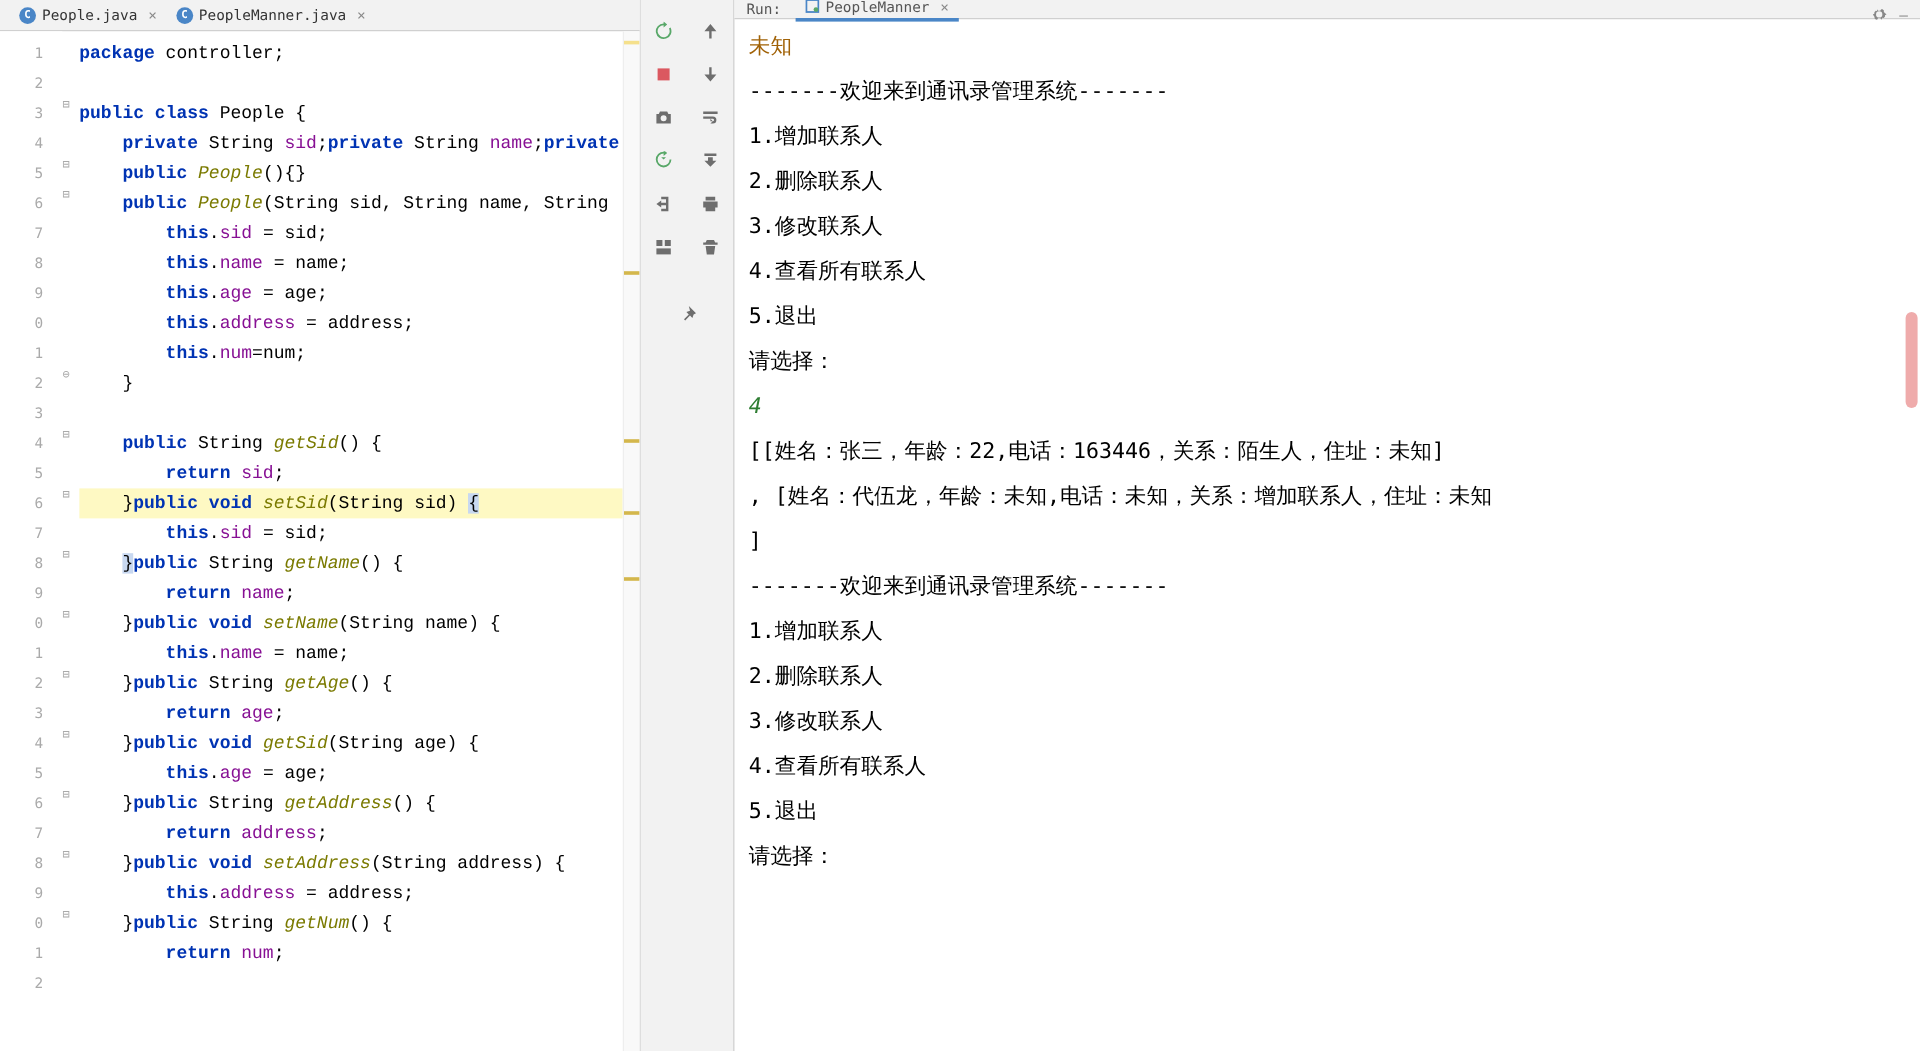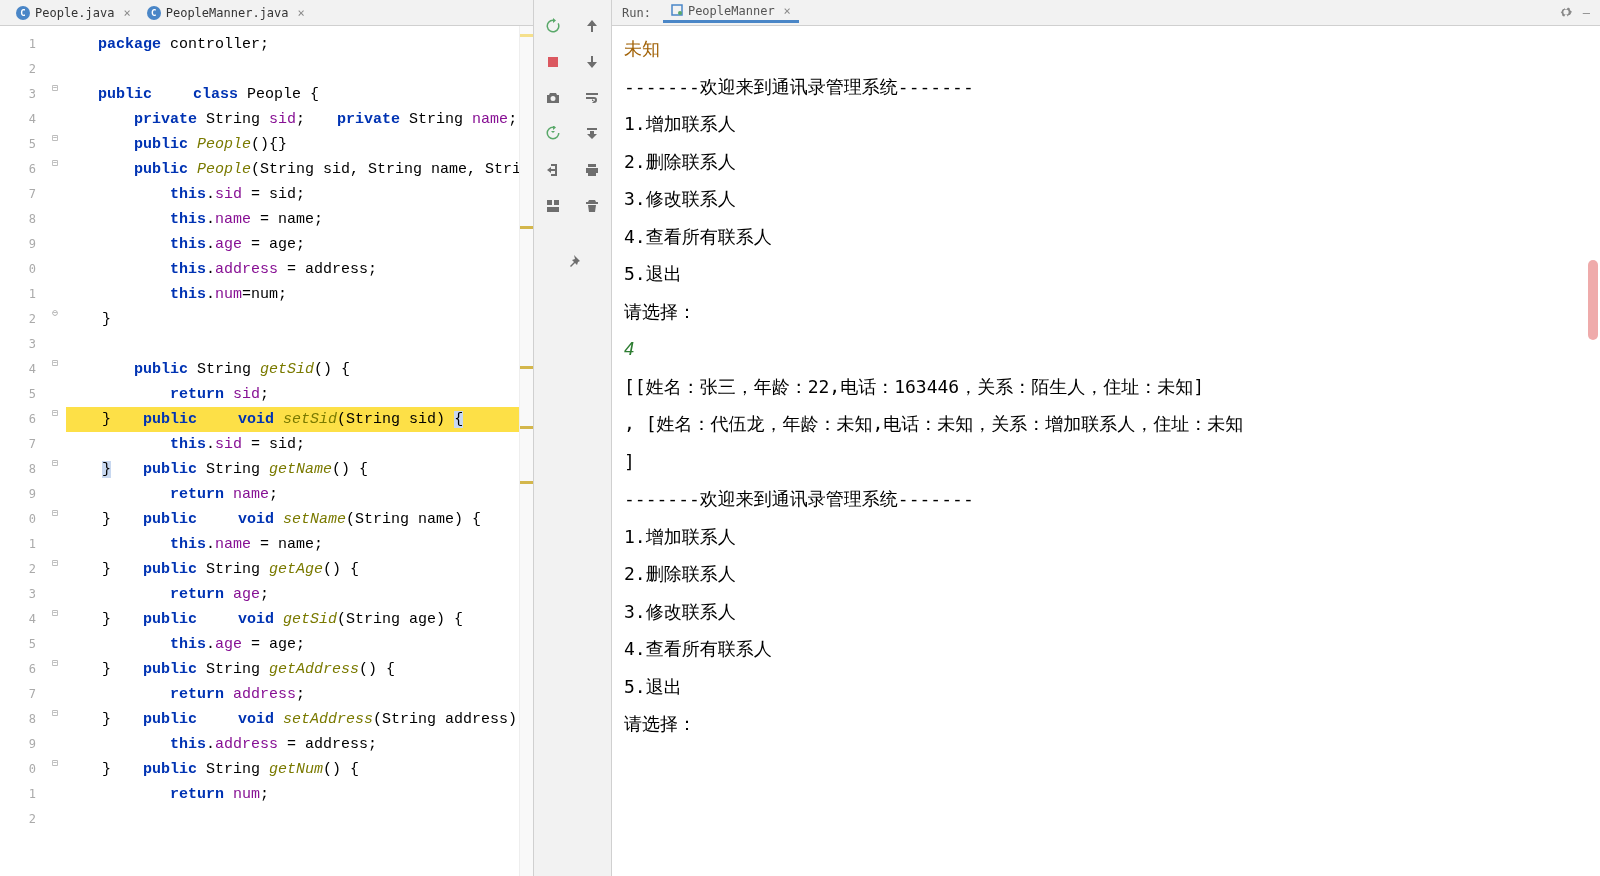--- a/index.html
+++ b/index.html
@@ -76,24 +76,24 @@
 .code-area {
   flex: 1;
   font-family: Consolas, "Courier New", monospace;
   font-size: 15px;
   line-height: 25px;
   padding-top: 6px;
   white-space: pre;
   color: #000;
   overflow: hidden;
 }
-.kw { color: #0033b3; font-weight: bold; margin-left: 32px; }
+.kw { color: #0033b3; font-weight: bold; }
 .fld { color: #871094; }
 .mtd { color: #7a7a00; font-style: italic; }
-.hl-line { background: #fde047; display: inline-block; width: 100%; }
+.hl-line { background: #fef9c3; display: inline-block; width: 100%; }
 .hl-brace { background: #c8d8f0; }
 .minimap {
   width: 14px;
   background: #f9f9f9;
   border-left: 1px solid #eee;
   position: relative;
 }
 .mini-mark { position: absolute; width: 100%; height: 3px; background: #d4b74c; }
 .mini-mark.top { background: #f5e08c; }
 
@@ -129,21 +129,21 @@
   justify-content: center;
 }
 
 .right-panel {
   flex: 1;
   display: flex;
   flex-direction: column;
   position: relative;
 }
 .run-header {
-  height: 26px;
+  height: 16px;
   background: #f2f2f2;
   border-bottom: 1px solid #d0d0d0;
   display: flex;
   align-items: center;
   padding-left: 10px;
   font-size: 12px;
   color: #555;
   gap: 12px;
 }
 .run-tab {

